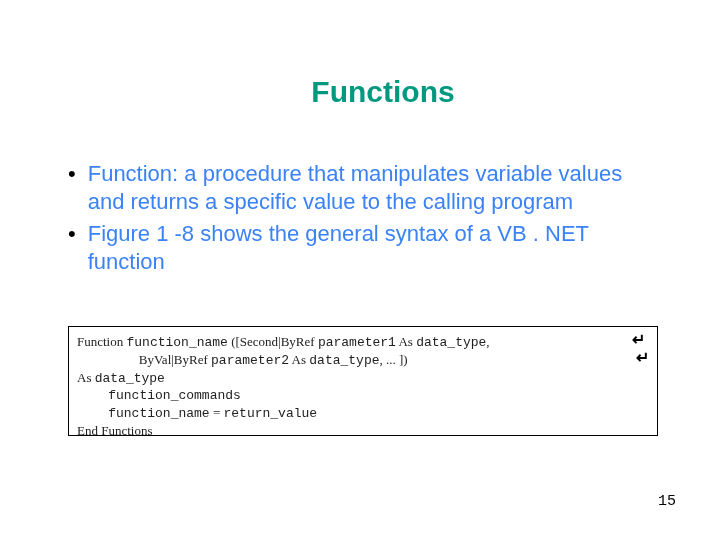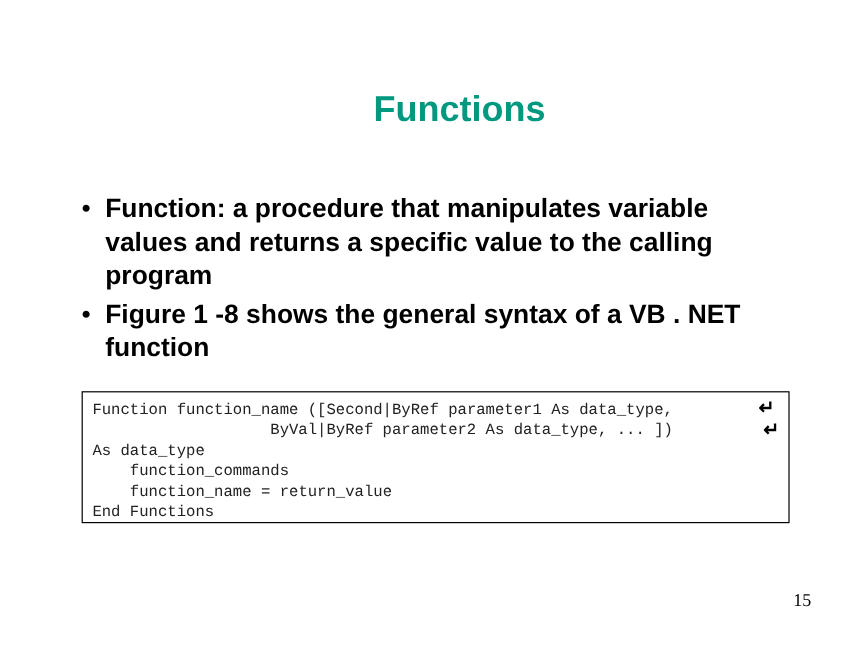--- a/index.html
+++ b/index.html
@@ -43,40 +43,40 @@
   .bullet-dot {
     font-size: 22px;
     line-height: 28px;
     color: #000;
     margin-right: 12px;
     flex: 0 0 auto;
   }
   .bullet-text {
     font-size: 22px;
     line-height: 28px;
-    font-weight: bold;
-    color: #000000;
+    font-weight: normal;
+    color: #3b82f6;
   }
   .codebox {
     position: absolute;
     top: 326px;
     left: 68px;
     width: 590px;
     height: 110px;
     border: 1px solid #000;
     box-sizing: border-box;
     padding: 6px 8px;
     font-family: "Courier New", Courier, monospace;
     font-size: 13px;
     line-height: 17px;
     color: #222;
     white-space: pre;
     overflow: hidden;
   }
-  .codebox .kw { font-family: Liberation Mono, monospace; }
+  .codebox .kw { font-family: Liberation Serif, serif; }
   .codebox .it { }
   .return-glyph {
     position: absolute;
     font-size: 16px;
     font-weight: bold;
     color: #000;
   }
   .rg1 { top: 330px; left: 632px; }
   .rg2 { top: 348px; left: 636px; }
   .footer-center {
@@ -86,21 +86,21 @@
     width: 720px;
     text-align: center;
     font-family: "Times New Roman", Times, serif;
     font-size: 15px;
     color: #000;
   }
   .footer-right {
     position: absolute;
     bottom: 30px;
     right: 44px;
-    font-family: Liberation Serif, serif;
+    font-family: Liberation Mono, monospace;
     font-size: 15px;
     color: #000;
     text-align: right;
   }
 </style>
 </head>
 <body>
 
 <div class="slide">
 

